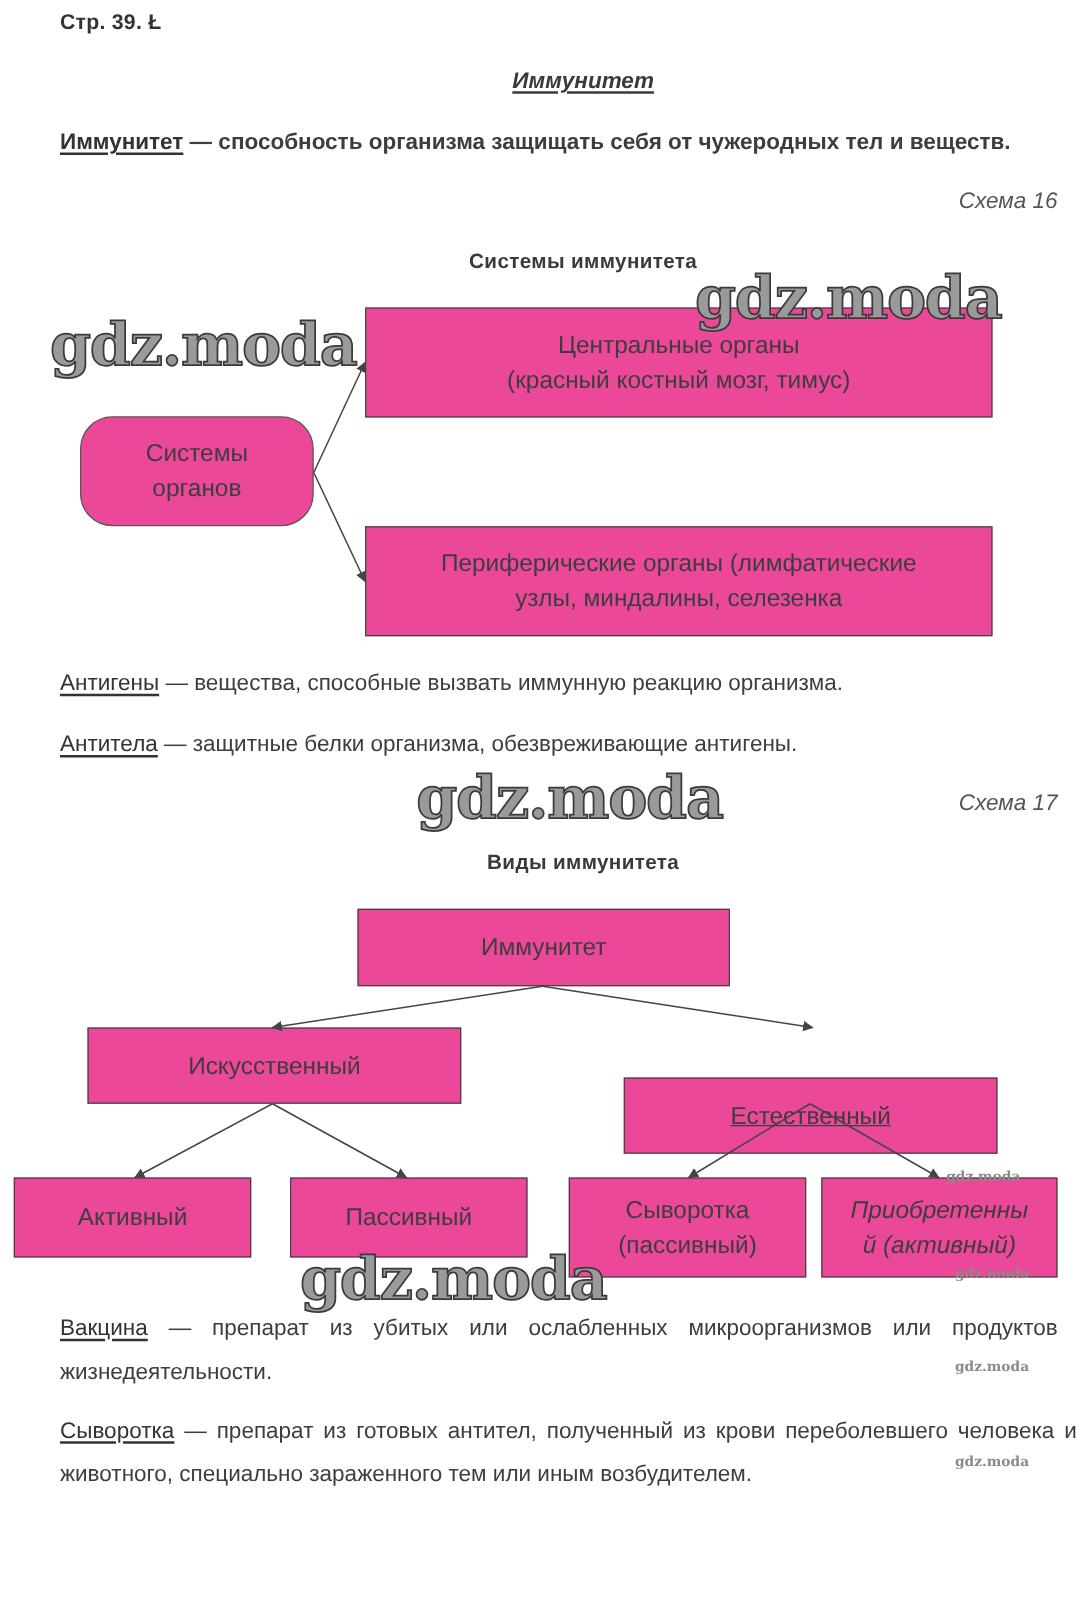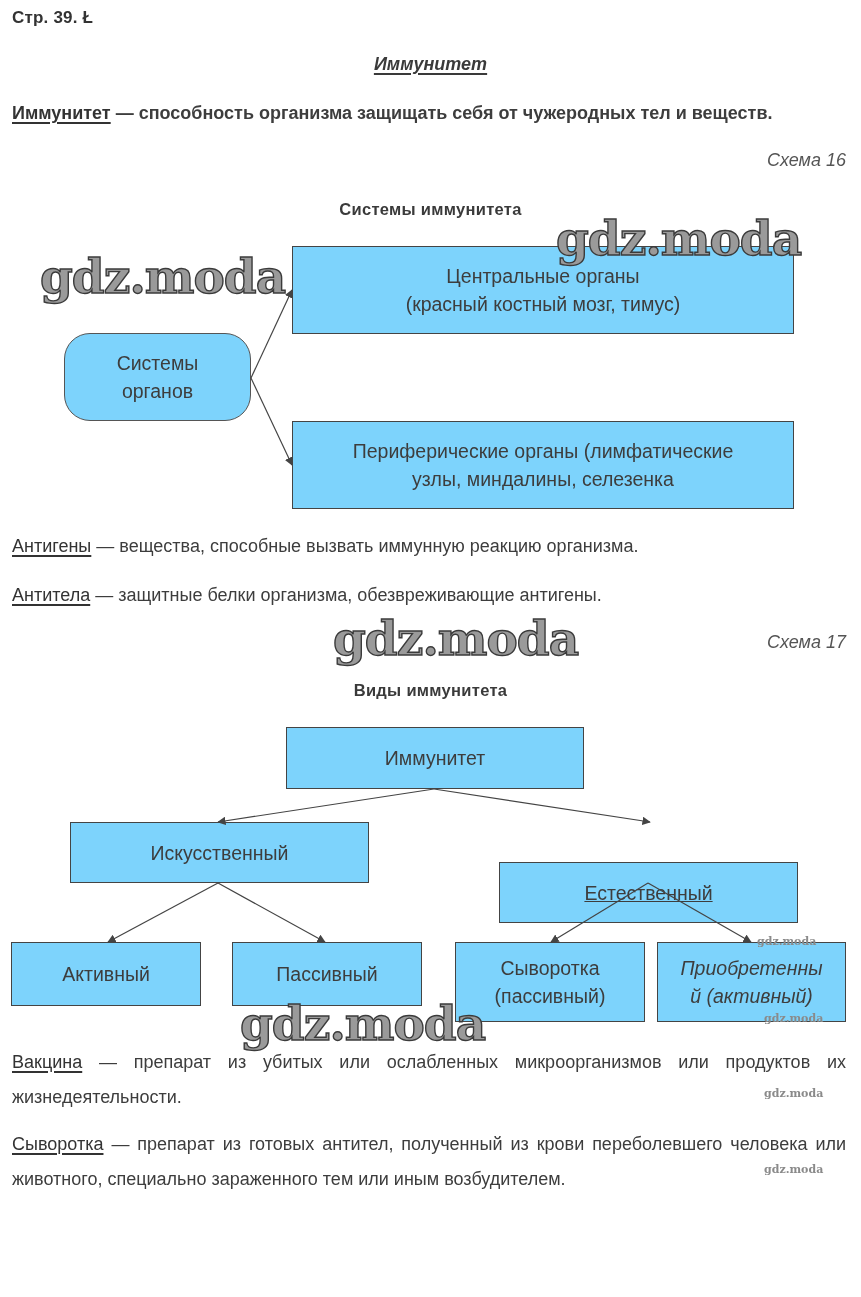--- a/index.html
+++ b/index.html
@@ -1,31 +1,31 @@
 <!DOCTYPE html>
 <html><head>
   <meta charset="utf-8">
   <style>
     html, body { margin: 0; padding: 0; background: #ffffff; }
     body {
       width: 861px; height: 1297px; position: relative; overflow: hidden;
       font-family: "Liberation Sans", "DejaVu Sans", sans-serif;
       color: #3a3a3a;
     }
-    .abs { position: absolute; }
+    .abs { position: absolute; margin-left: 36px; }
     .page-ref { left: 12px; top: 8px; font-size: 17px; font-weight: bold; color: #333; letter-spacing: 0.2px; }
     .title { left: 0; width: 861px; top: 54px; text-align: center; font-size: 18px; font-weight: bold; font-style: italic; color: #3a3a3a; }
     .title span { text-decoration: underline; text-decoration-thickness: 2px; text-underline-offset: 3px; }
     .para { left: 12px; width: 834px; font-size: 18px; line-height: 35px; color: #3d3d3d; }
     .para.justify { text-align: justify; text-align-last: left; }
     .term { text-decoration: underline; text-decoration-thickness: 1.5px; text-underline-offset: 3px; color: #333; }
     .schema-label { right: 15px; font-size: 18px; font-style: italic; color: #555; }
     .diagram-title { left: 0; width: 861px; text-align: center; font-size: 16.5px; font-weight: bold; color: #3a3a3a; letter-spacing: 0.3px; }
     .box {
-      position: absolute; box-sizing: border-box; border: 1px solid #444; background: #7dd3fc;
+      position: absolute; box-sizing: border-box; border: 1px solid #444; background: #ec4899;
       display: flex; align-items: center; justify-content: center; text-align: center;
       font-size: 19.5px; line-height: 28px; color: #3d3d3d; font-weight: normal;
     }
     .box.rounded { border-radius: 26px; border-color: #555; }
     .box .line { display: block; }
     svg.connectors { position: absolute; left: 0; top: 0; width: 861px; height: 1297px; pointer-events: none; }
     .wm {
       position: absolute; font-family: "DejaVu Serif", "Liberation Serif", serif; font-weight: bold;
       color: #9a9a9a; -webkit-text-stroke: 1.4px #3b3b3b; letter-spacing: -1px; line-height: 1;
       pointer-events: none;

